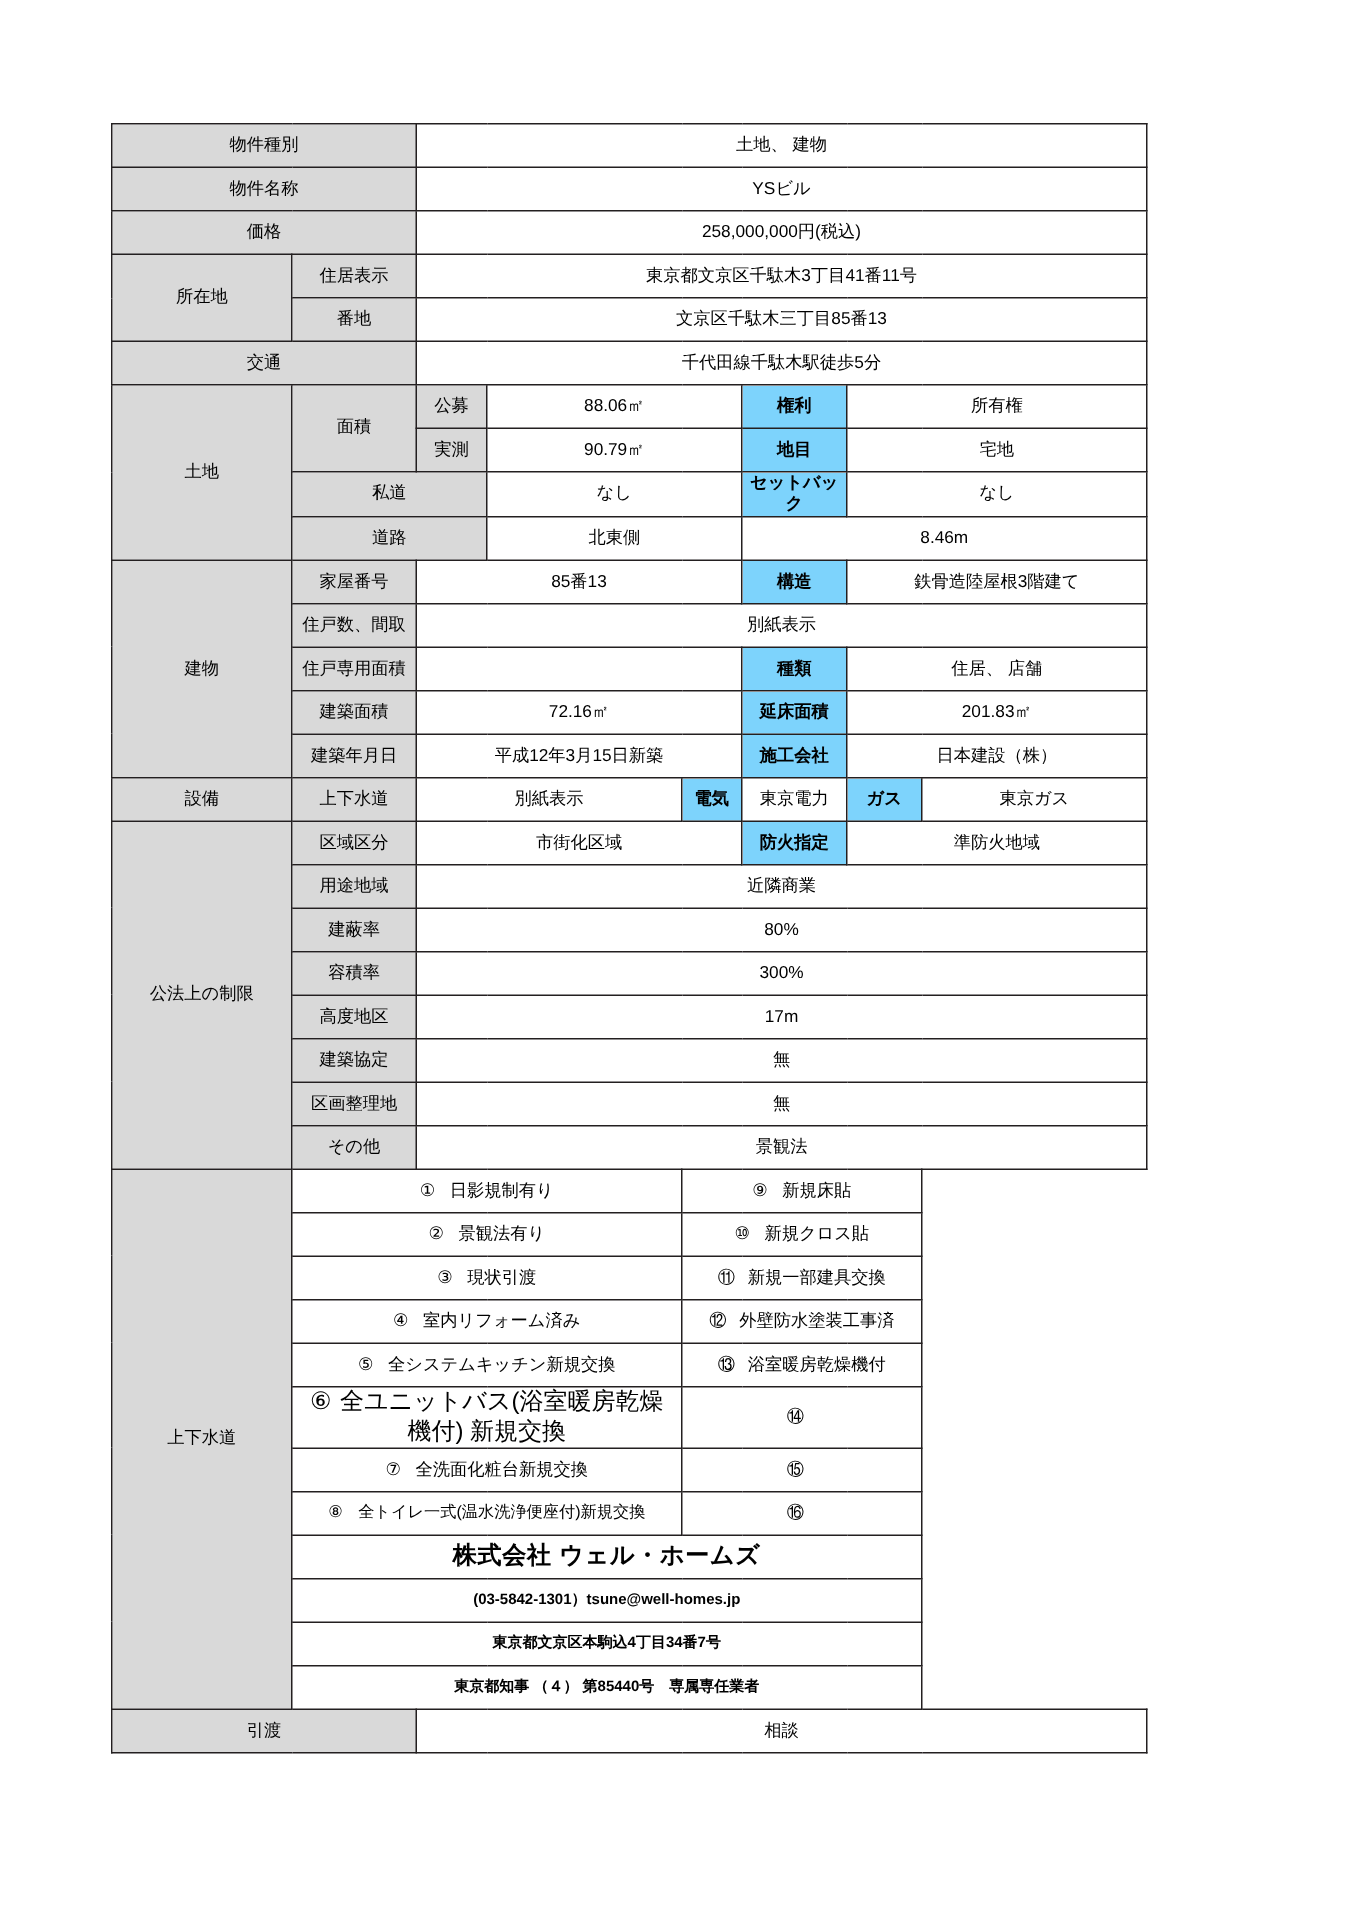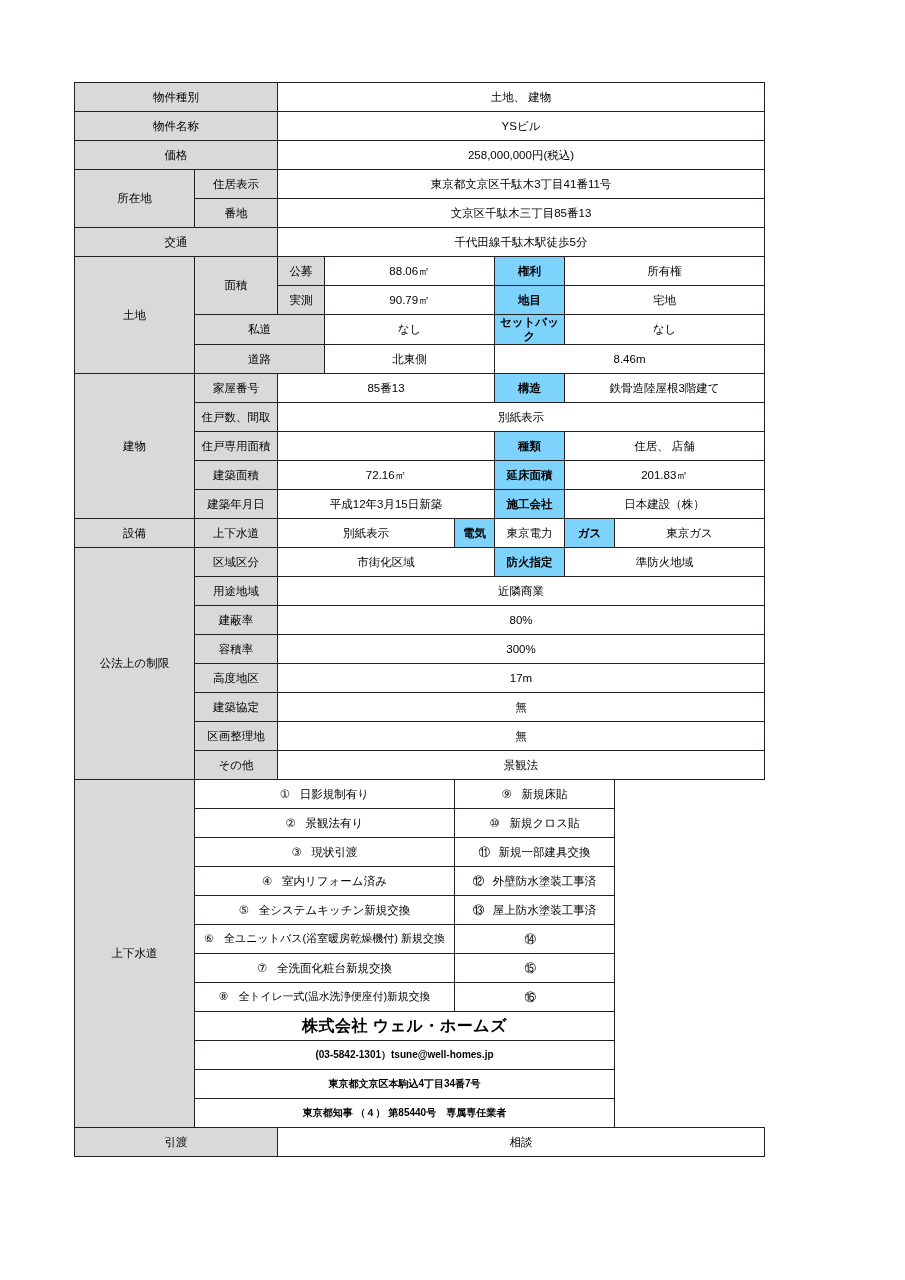--- a/index.html
+++ b/index.html
@@ -251,25 +251,25 @@
       </td>
       <td class="note-cell" colspan="3">
         <span class="note-num">⑫</span><span>外壁防水塗装工事済</span>
       </td>
     </tr>
     <tr>
       <td class="note-cell" colspan="3">
         <span class="note-num">⑤</span><span>全システムキッチン新規交換</span>
       </td>
       <td class="note-cell" colspan="3">
-        <span class="note-num">⑬</span><span>屋上防水塗装工事済</span>
-      </td>
-    </tr>
-    <tr>
-      <td class="note-cell" colspan="3" style="font-size:11px">
+        <span class="note-num">⑬</span><span>浴室暖房乾燥機付</span>
+      </td>
+    </tr>
+    <tr>
+      <td class="note-cell" colspan="3" style="font-size:16px">
         <span class="note-num">⑥</span><span>全ユニットバス(浴室暖房乾燥機付) 新規交換</span>
       </td>
       <td class="note-cell" colspan="3">
         <span class="note-num">⑭</span><span></span>
       </td>
     </tr>
     <tr>
       <td class="note-cell" colspan="3">
         <span class="note-num">⑦</span><span>全洗面化粧台新規交換</span>
       </td>

